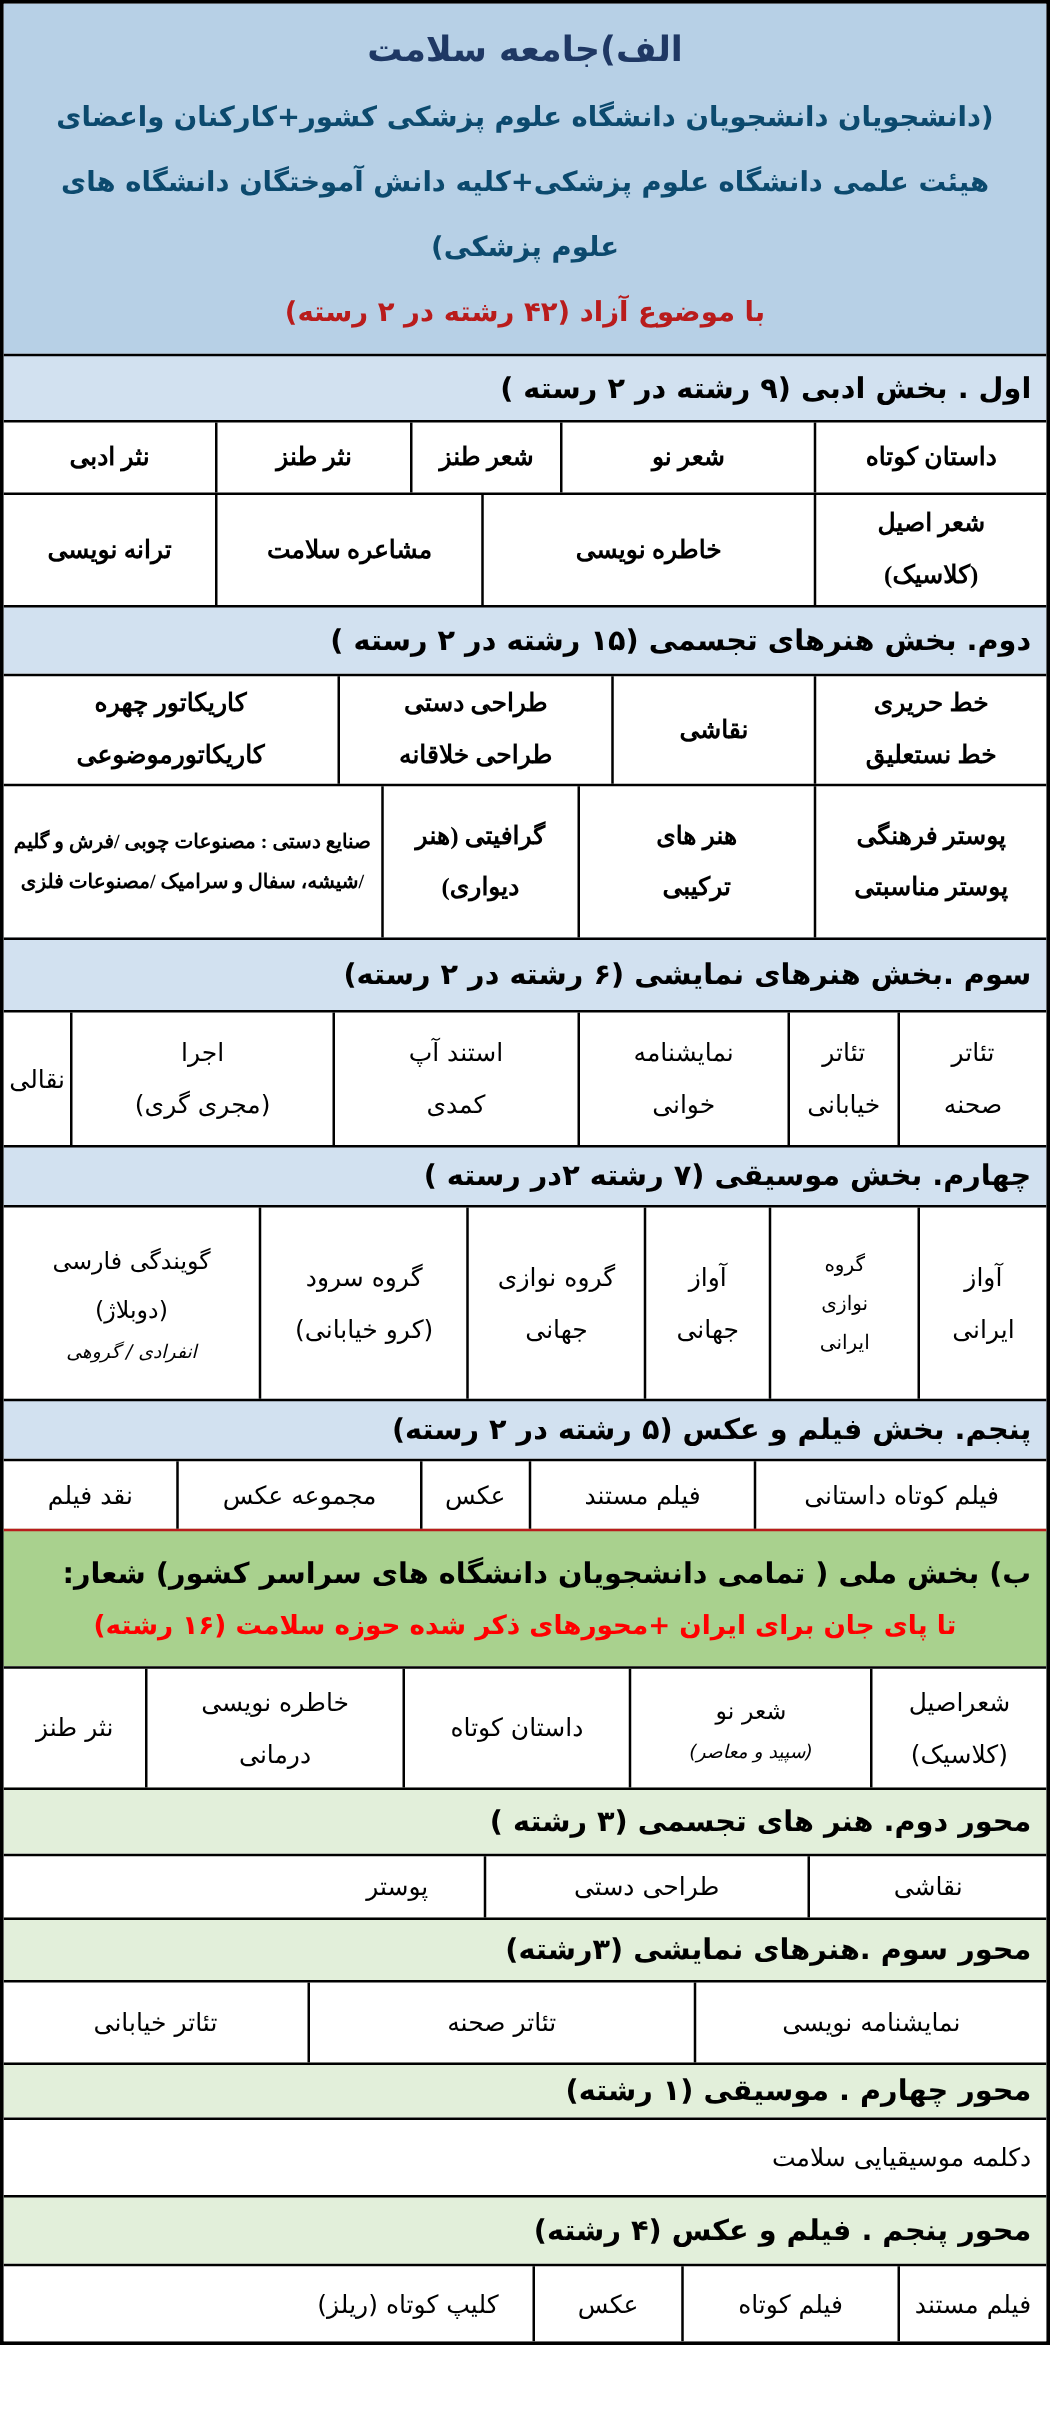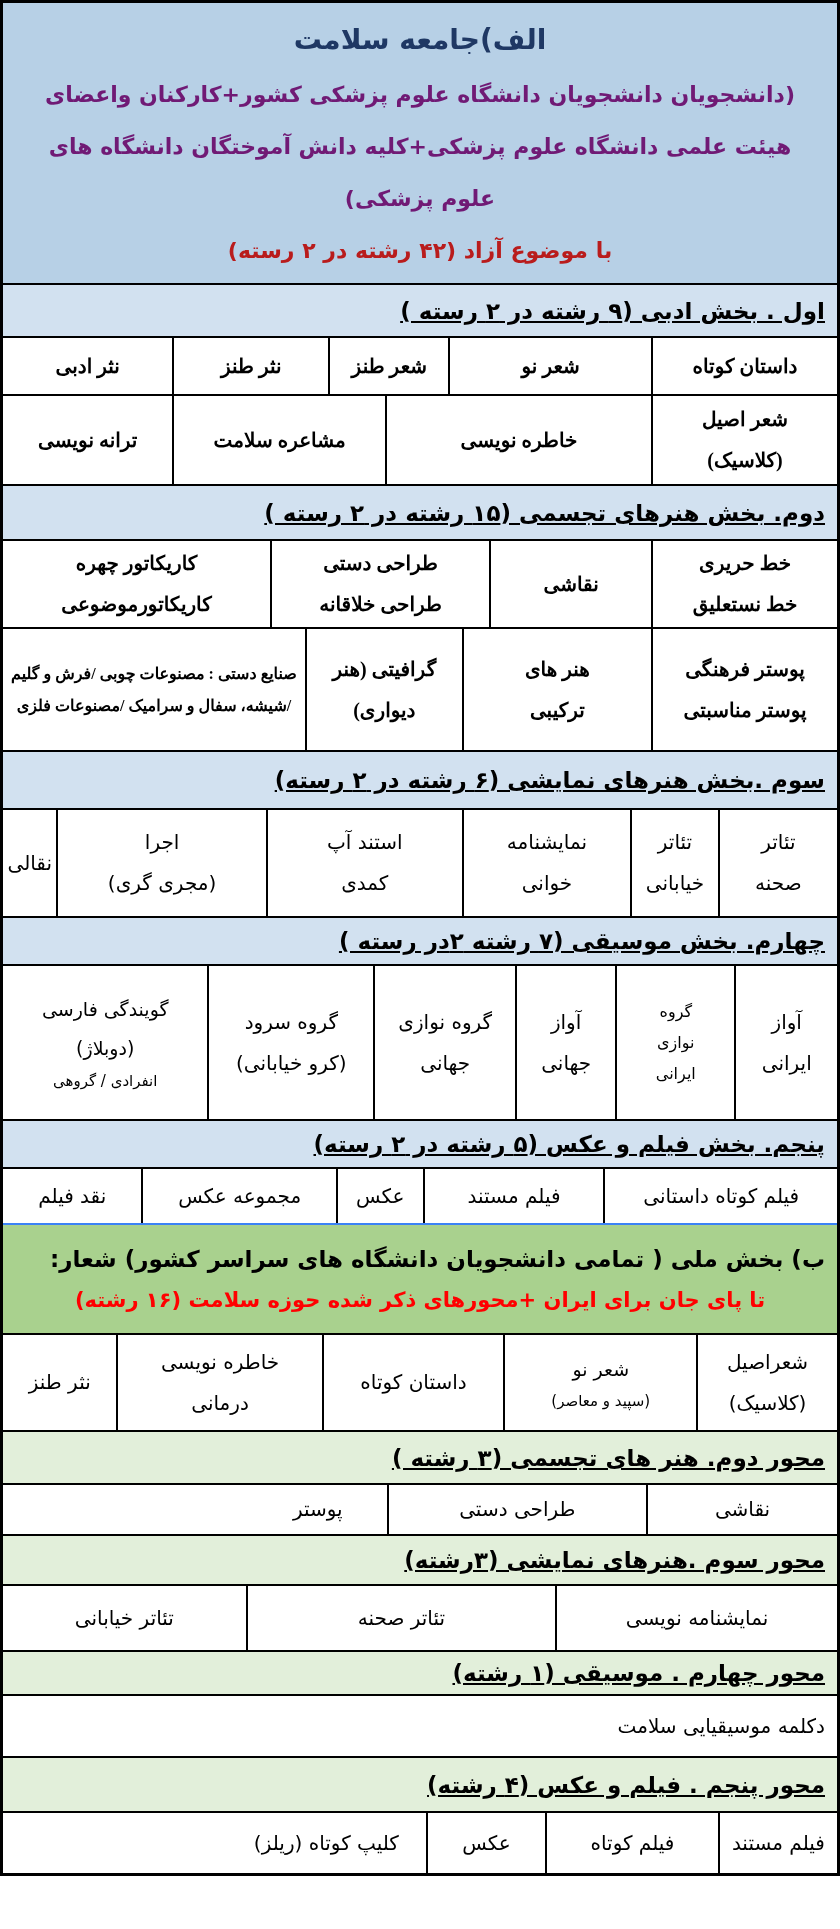--- a/index.html
+++ b/index.html
@@ -12,57 +12,57 @@
   }
   
   .banner{
     background:#b7d0e6;
     box-sizing:border-box;
     min-height:280px;
     display:flex; flex-direction:column; align-items:center; justify-content:space-evenly;
     padding:6px 10px;
   }
   .b-title{color:#1f3864; font-size:28px; font-weight:bold; text-align:center;}
-  .b-aud{color:#701a75; font-size:22px; font-weight:bold; text-align:center;
+  .b-aud{color:#0c4a6e; font-size:22px; font-weight:bold; text-align:center;
          white-space:pre-line; line-height:2.35;}
   .b-topic{color:#b91c1c; font-size:22px; font-weight:bold; text-align:center;}
   
   .sec{
     background:#d2e1f0;
     border-top:2px solid #000;
     box-sizing:border-box;
     display:flex; align-items:center;
     padding:0 12px;
-    font-size:23px; font-weight:bold; text-align:right;text-decoration:underline;
+    font-size:23px; font-weight:bold; text-align:right;
   }
   .sec.green{background:#e2efda;}
   
   .nat{
     background:#a9d18e;
-    border-top:2px solid #3b82f6;
+    border-top:2px solid #b91c1c;
     box-sizing:border-box;
     min-height:110px;
     display:flex; flex-direction:column; justify-content:space-evenly;
     padding:4px 12px;
   }
   .nat-h{font-size:23px; font-weight:bold; text-align:right;}
   .nat-s{font-size:21px; font-weight:bold; color:#ff0000; text-align:center;}
   
   .row{display:flex; border-top:2px solid #000; box-sizing:border-box; background:#fff;}
   .cell{
     box-sizing:border-box;
     display:flex; flex-direction:column; align-items:center; justify-content:center;
     text-align:center; white-space:pre-line;
     font-size:20px; font-weight:400; line-height:2.05;
     padding:2px 4px;
   }
   .cell:not(:last-child){border-left:2px solid #000;}
   .rb .cell{font-weight:bold;font-family:Liberation Serif, serif;}
   .sm{font-size:16px; line-height:1.95;}
-  .sub{font-size:15px; line-height:1.8;}
+  .sub{font-size:15px; line-height:1.8;font-style:italic;}
   .main19{font-size:19px;}
   .ar{align-items:flex-start; text-align:right;}
 </style>
 </head>
 <body>
 
 <div class="tbl">
 
   <div class="banner">
     <div class="b-title">الف)جامعه سلامت</div>

